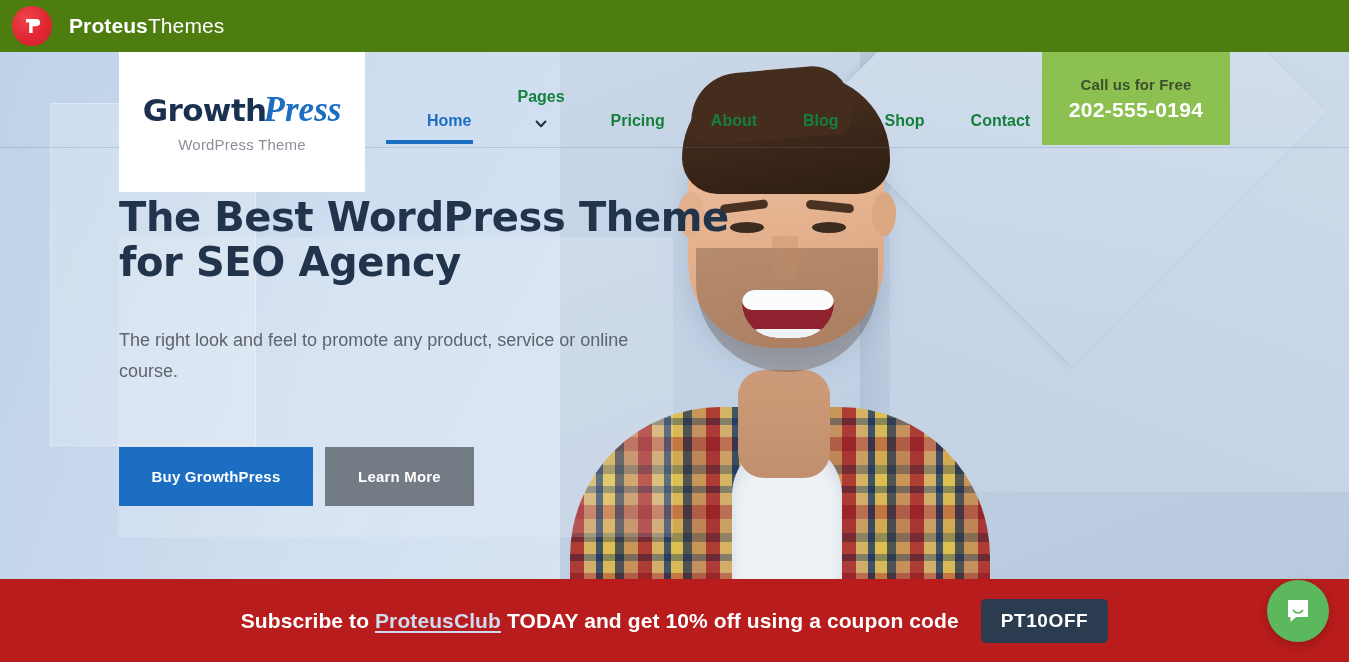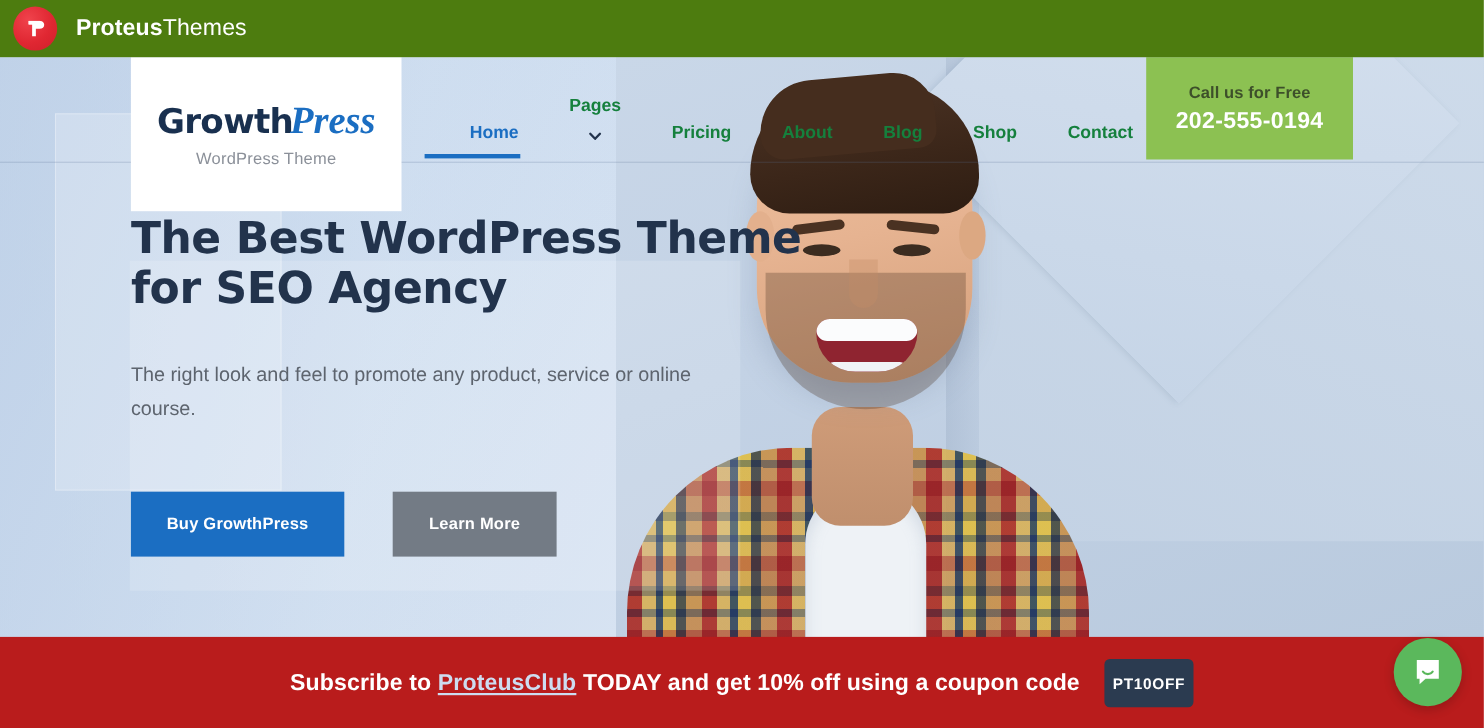--- a/index.html
+++ b/index.html
@@ -339,21 +339,21 @@
     margin-top: 40px;
     font-size: 18px;
     line-height: 31px;
     color: #5d646e;
     max-width: 525px;
   }
   .hero-buttons {
     position: absolute;
     left: 119px; top: 447px;
     display: flex;
-    gap: 44px;
+    gap: 12px;
     z-index: 20;
   }
   .btn {
     height: 59px;
     display: flex;
     align-items: center;
     justify-content: center;
     font-size: 15px;
     font-weight: bold;
     color: #ffffff;
@@ -384,28 +384,28 @@
     white-space: nowrap;
   }
   .sub-link {
     color: #cddcf0;
     text-decoration: underline;
     text-underline-offset: 3px;
     cursor: pointer;
   }
   .coupon {
     margin-left: 22px;
-    padding: 0 8px;
+    padding: 0 20px;
     height: 44px;
     background: #2b3b50;
     border-radius: 5px;
     display: flex;
     align-items: center;
     justify-content: center;
-    font-size: 14px;
+    font-size: 19px;
     font-weight: bold;
     color: #ffffff;
     letter-spacing: .6px;
     cursor: pointer;
   }
 
   
   .chat-launcher {
     position: absolute;
     left: 1267px; top: 580px;

